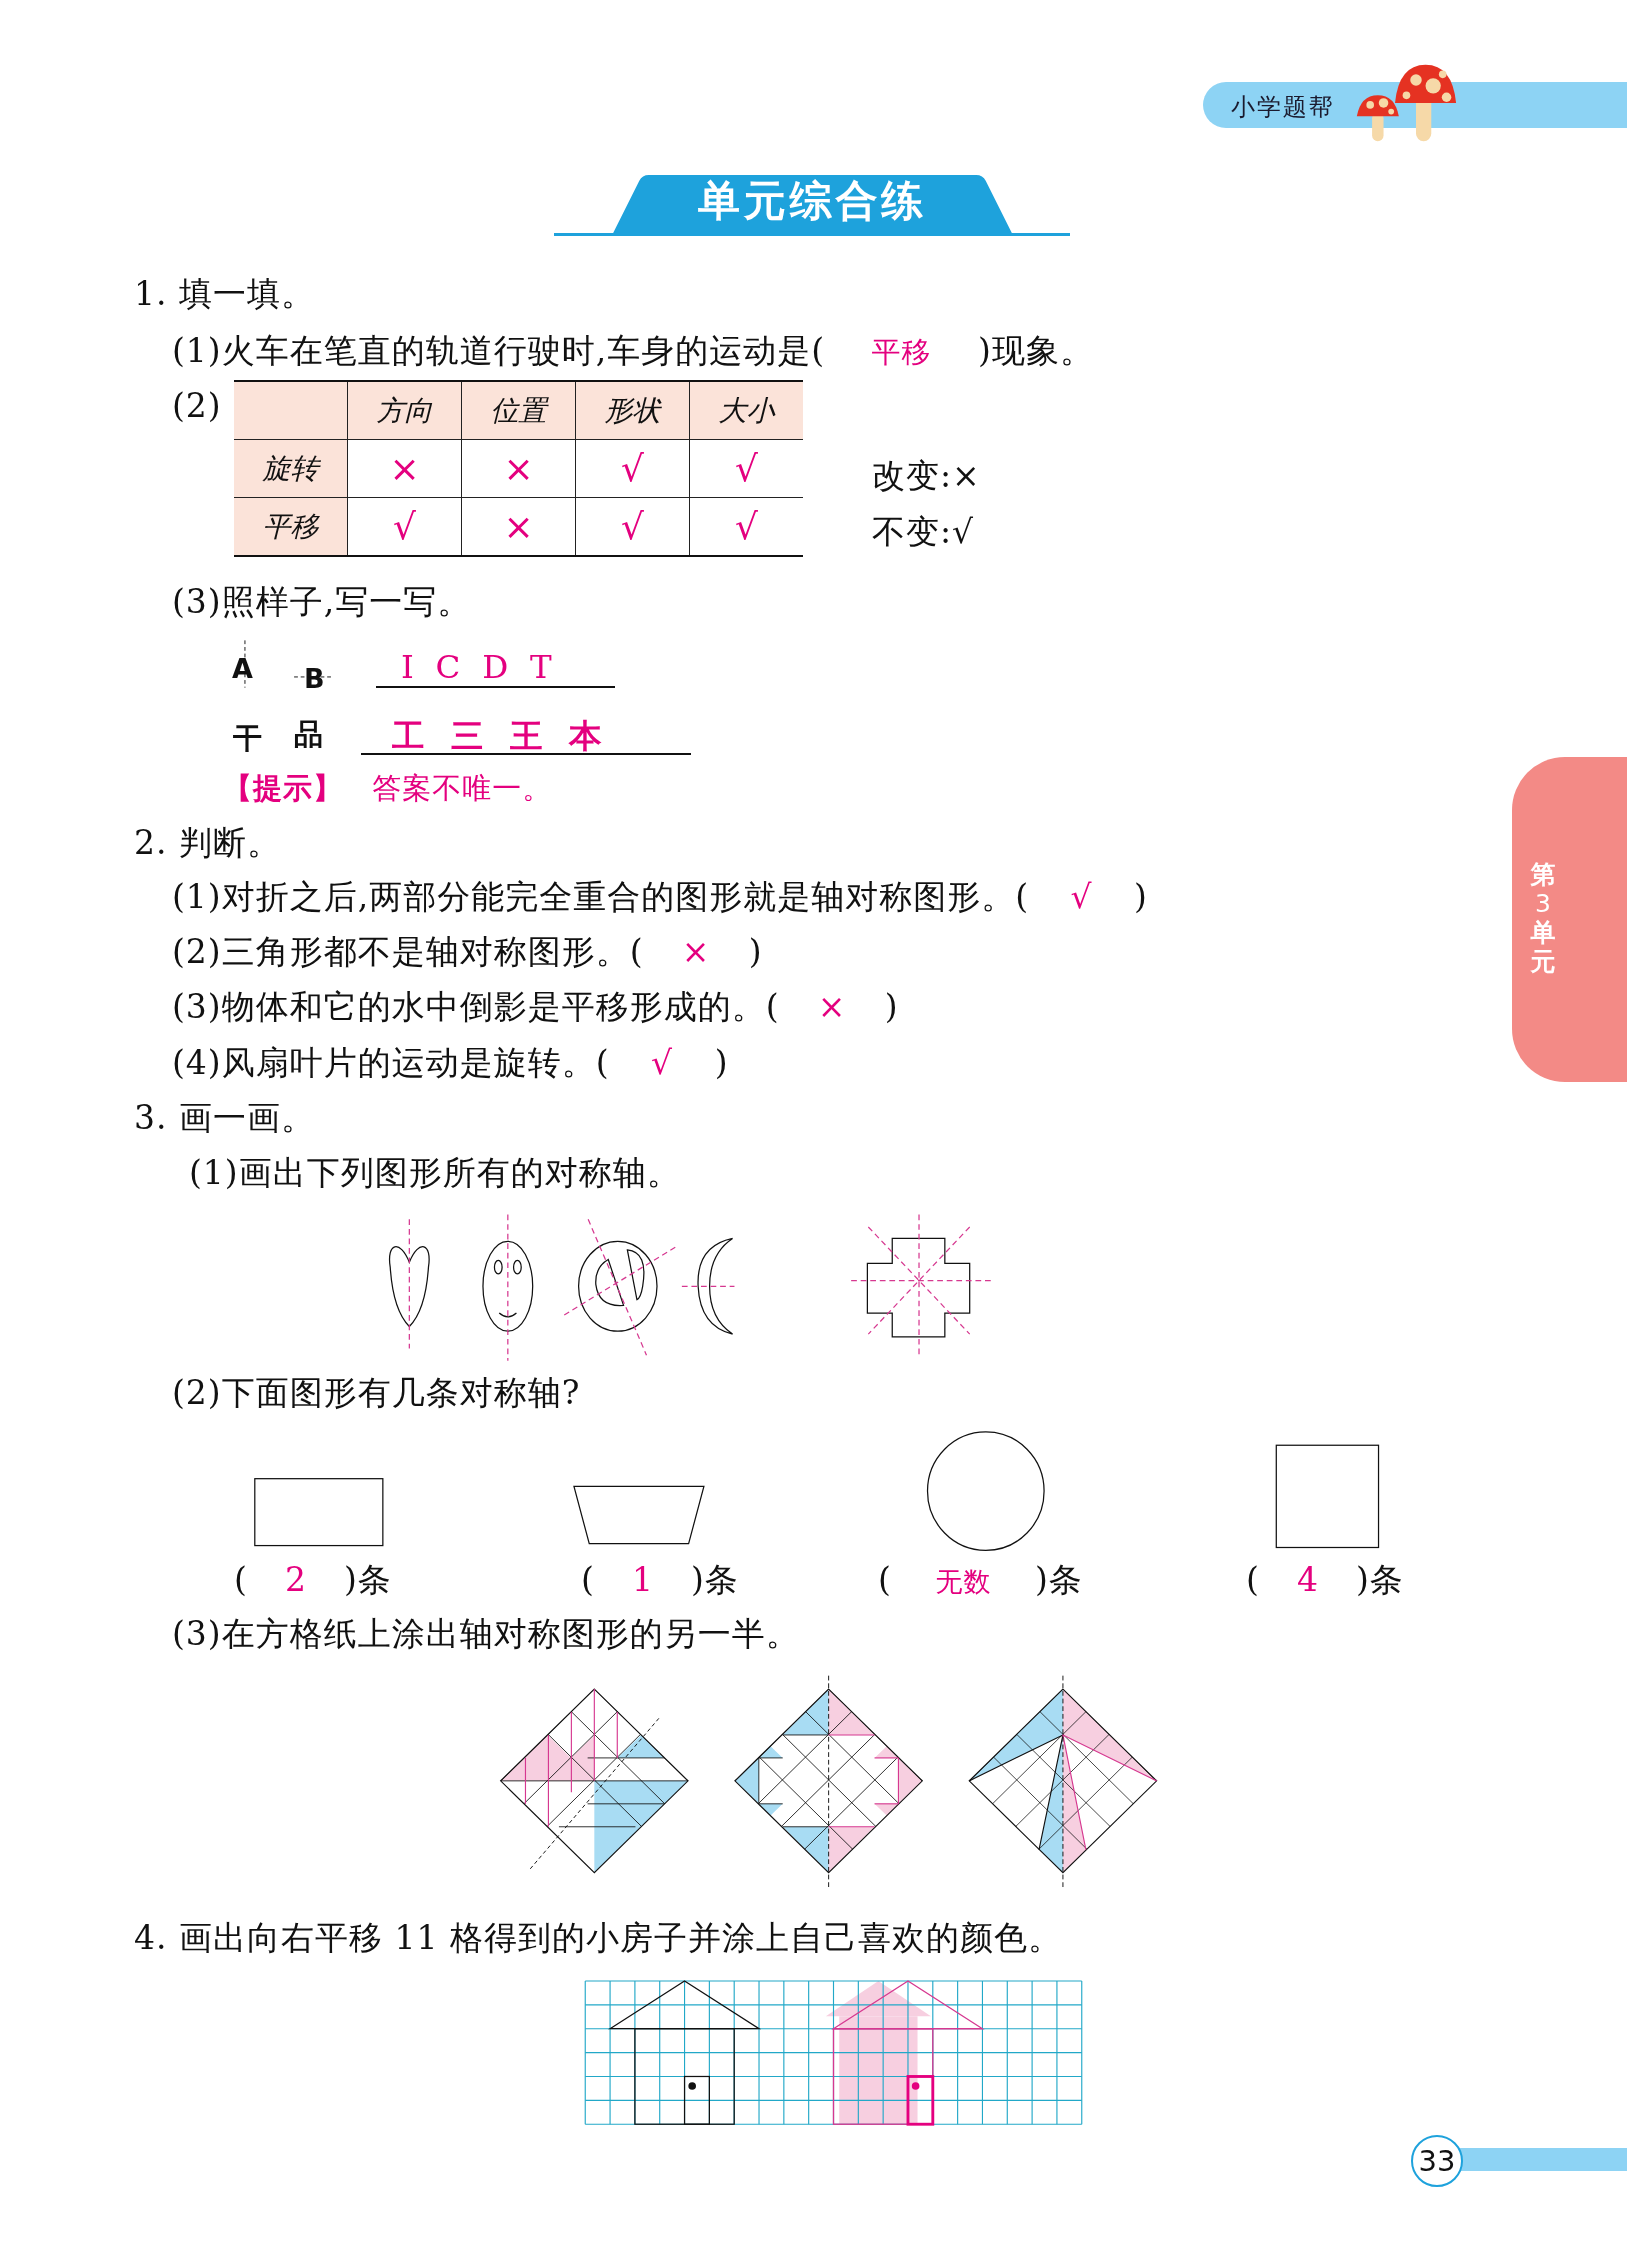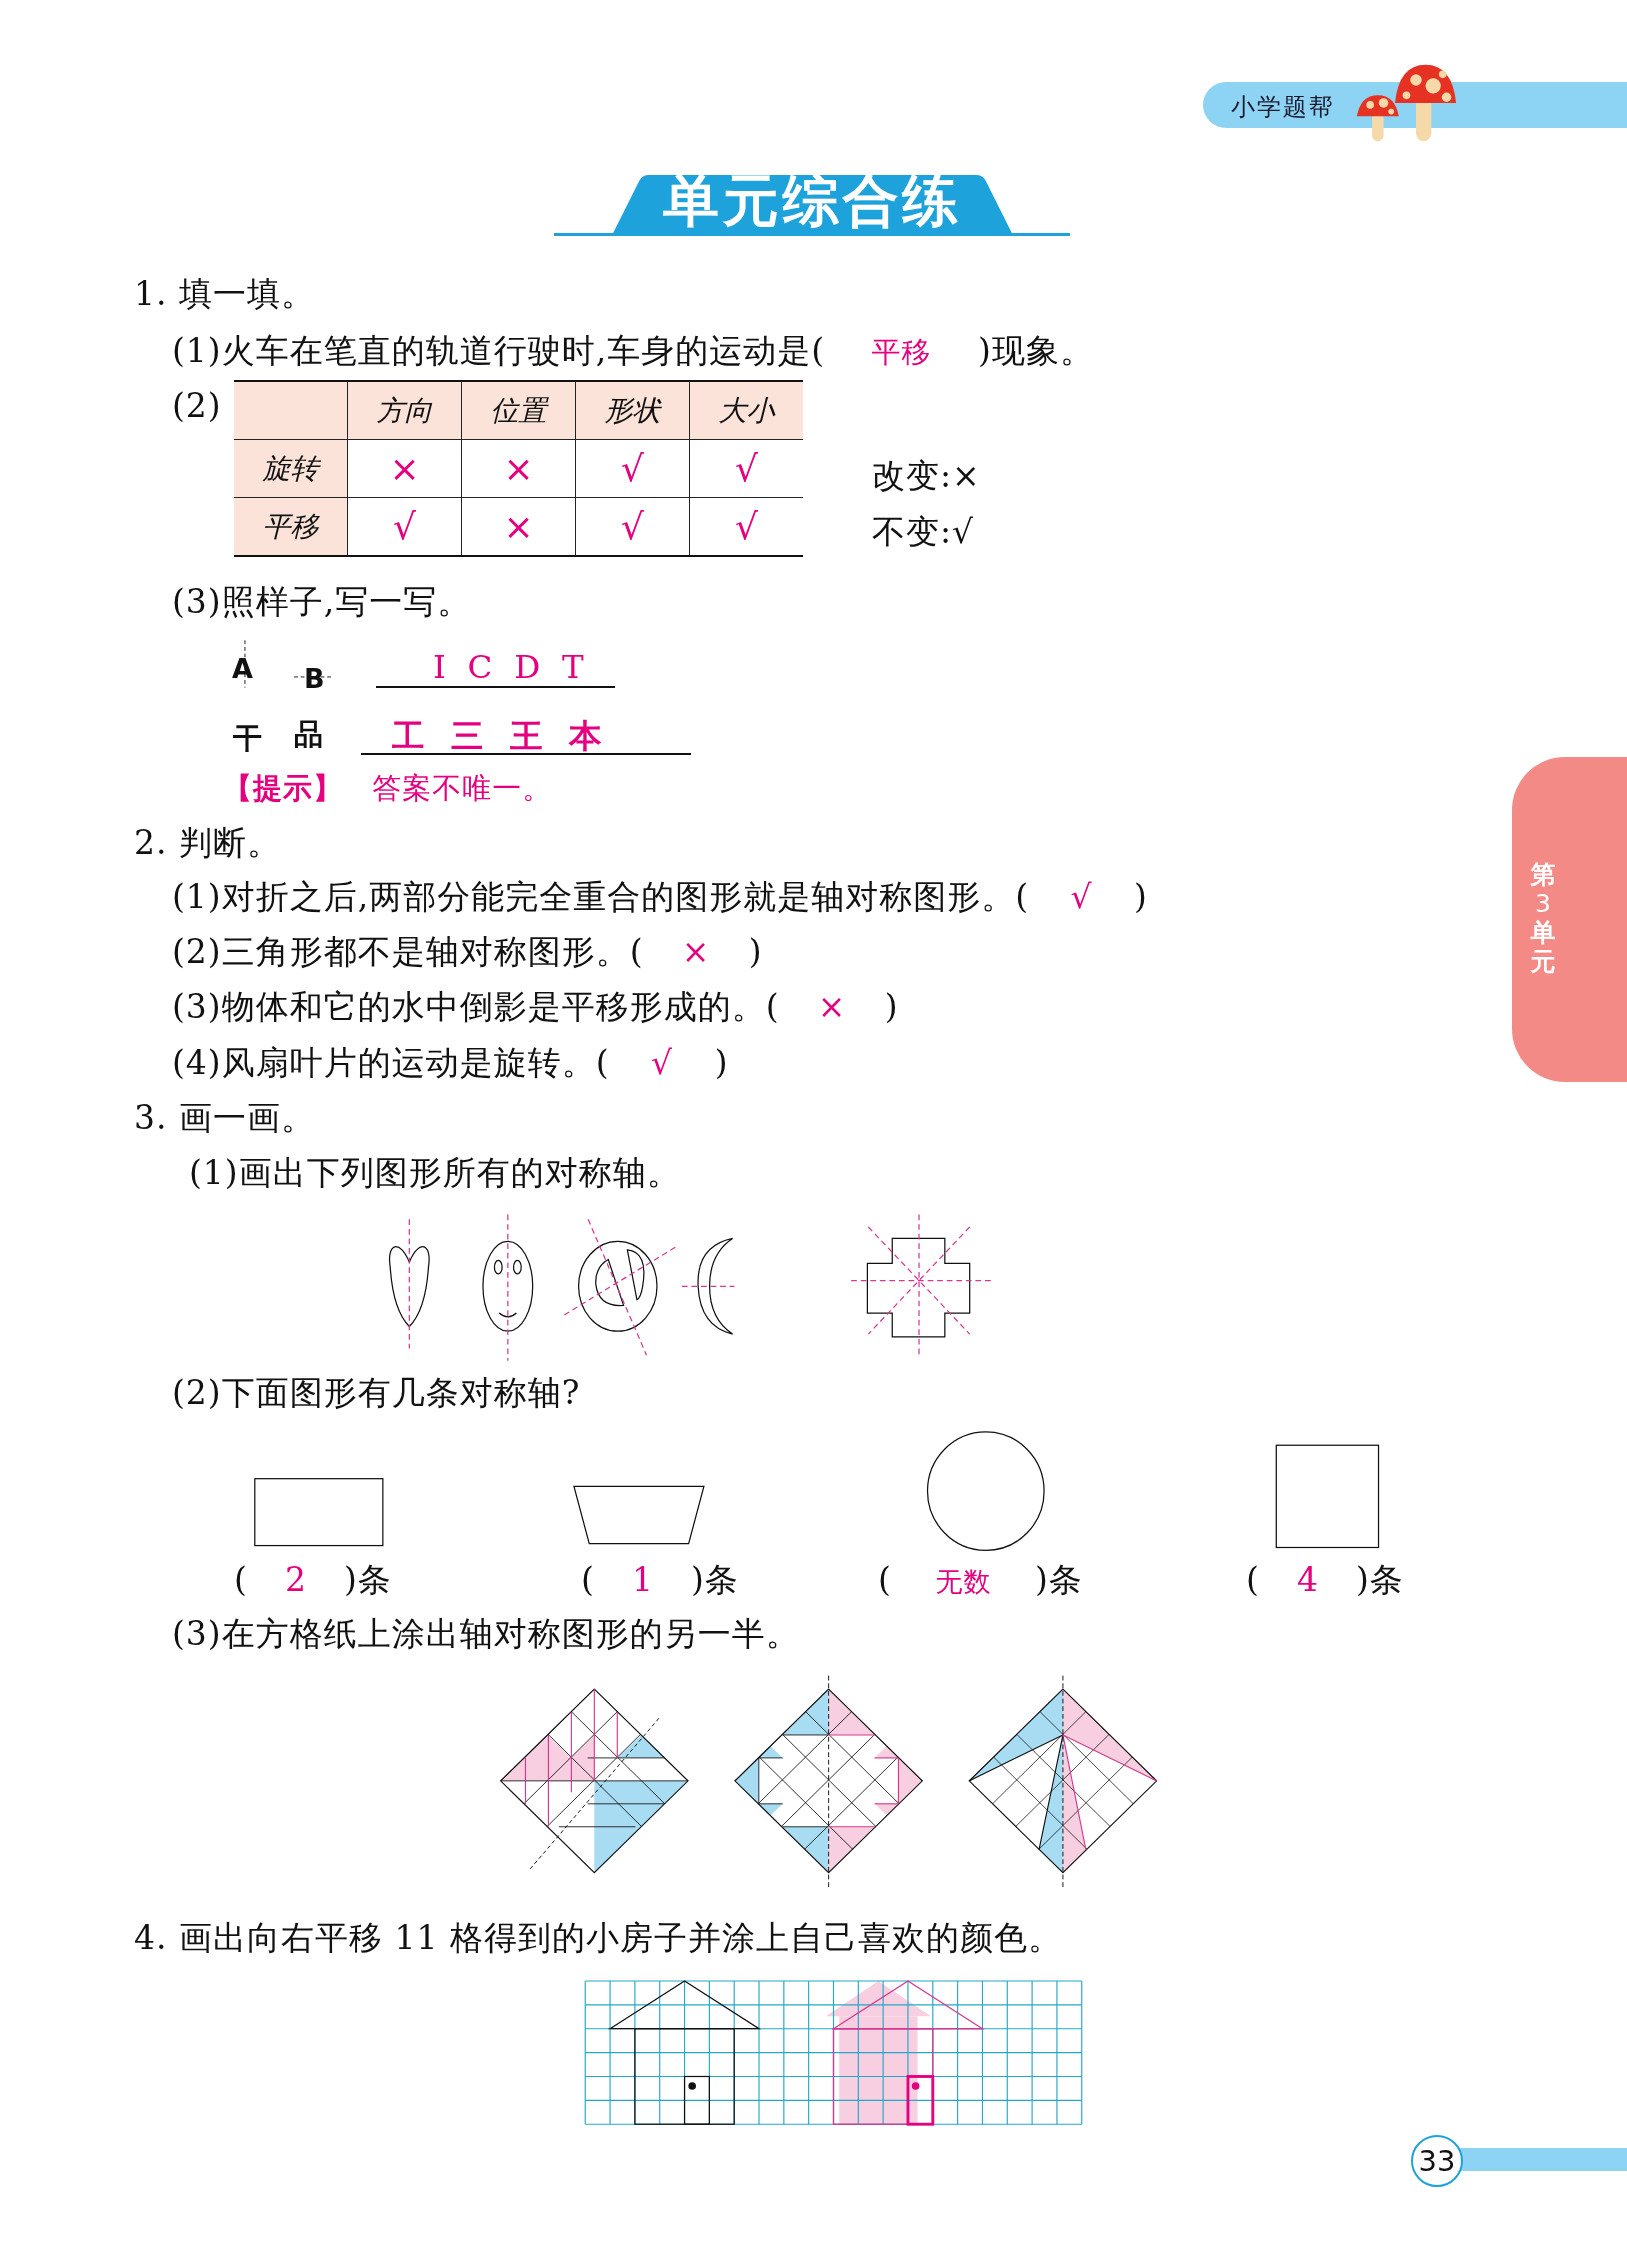--- a/index.html
+++ b/index.html
@@ -6,21 +6,21 @@
   body{width:1628px;height:2260px;position:relative;overflow:hidden;font-family:"DejaVu Serif","Liberation Serif",serif;color:#111;}
   .abs{position:absolute;}
   .t{position:absolute;font-size:33px;line-height:38px;white-space:nowrap;letter-spacing:1px;}
   .ans{color:#e4007f;}
   
   #brand{left:1203px;top:82px;width:425px;height:46px;background:#8dd3f4;border-radius:23px 0 0 23px;}
   #brand-text{left:1231px;top:88px;font-family:"DejaVu Sans",sans-serif;font-size:24px;color:#1a1a2e;letter-spacing:1.9px;}
   
   #title-line{left:554px;top:233px;width:516px;height:2.9px;background:#1ea2dc;}
   #title-tab{left:612px;top:175px;width:401px;height:59px;}
-  #title-text{left:612px;top:182px;width:401px;text-align:center;font-family:"DejaVu Sans",sans-serif;font-weight:bold;font-size:56px;color:#fff;letter-spacing:3.8px;}
+  #title-text{left:612px;top:182px;width:401px;text-align:center;font-family:"DejaVu Sans",sans-serif;font-weight:bold;font-size:42px;color:#fff;letter-spacing:3.8px;}
   
   #side-tab{left:1512px;top:757px;width:116px;height:325px;background:#f38a86;border-radius:53px 0 0 53px;}
   #side-text{left:1529px;top:860px;width:29px;font-family:"DejaVu Sans",sans-serif;font-weight:bold;font-size:25px;line-height:29px;color:#fff;text-align:center;white-space:normal;}
   
   table.mt{position:absolute;left:234px;top:380px;border-collapse:collapse;font-size:28px;font-style:italic;}
   table.mt td{border:1.4px solid #222;height:57px;text-align:center;padding:0;}
   table.mt tr:first-child td{border-top:2.9px solid #111;}
   table.mt tr:last-child td{border-bottom:2.9px solid #111;}
   table.mt td:first-child{border-left:none;}
   table.mt td:last-child{border-right:none;}
@@ -102,21 +102,21 @@
 <div class="t" style="left:172px;top:583px;">(3)照样子,写一写。</div>
 
 <div class="t" style="left:232px;top:650px;font-family:'DejaVu Sans',sans-serif;font-weight:bold;font-size:27px;">A</div>
 <svg style="left:244px;top:640px;" width="1.9" height="48" viewBox="0 0 2 50">
     <line x1="1" y1="0" x2="1" y2="50" stroke="#111" stroke-dasharray="4,3"></line>
   </svg>
 <div class="t" style="left:304px;top:660px;font-family:'DejaVu Sans',sans-serif;font-weight:bold;font-size:27px;">B</div>
 <svg style="left:294px;top:676px;" width="38" height="1.9" viewBox="0 0 40 2">
     <line x1="0" y1="1" x2="40" y2="1" stroke="#111" stroke-dasharray="4,3"></line>
   </svg>
-<div class="t ans" style="left:401px;top:648px;font-size:32.5px;letter-spacing:5.7px;margin-left:32px;">I  C  D  T</div>
+<div class="t ans" style="left:401px;top:648px;font-size:32.5px;letter-spacing:5.7px;">I  C  D  T</div>
 <div class="abs" style="left:376px;top:686px;width:239px;height:1.9px;background:#111;"></div>
 
 <div class="t" style="left:233px;top:719px;font-family:'DejaVu Sans',sans-serif;font-weight:bold;font-size:29px;">干</div>
 <div class="t" style="left:294px;top:715px;font-family:'DejaVu Sans',sans-serif;font-weight:bold;font-size:29px;">品</div>
 <div class="t ans" style="left:392px;top:717px;font-family:'DejaVu Sans',sans-serif;font-weight:bold;font-size:32.5px;letter-spacing:7.6px;">工  三  王  本</div>
 <div class="abs" style="left:361px;top:753px;width:330px;height:1.9px;background:#111;"></div>
 <div class="t" style="left:223px;top:769px;font-size:29px;">
   <span class="ans" style="font-family:'DejaVu Sans',sans-serif;font-weight:bold;">【提示】</span>
   <span class="ans" style="margin-left:19px;">答案不唯一。</span>
 </div>

